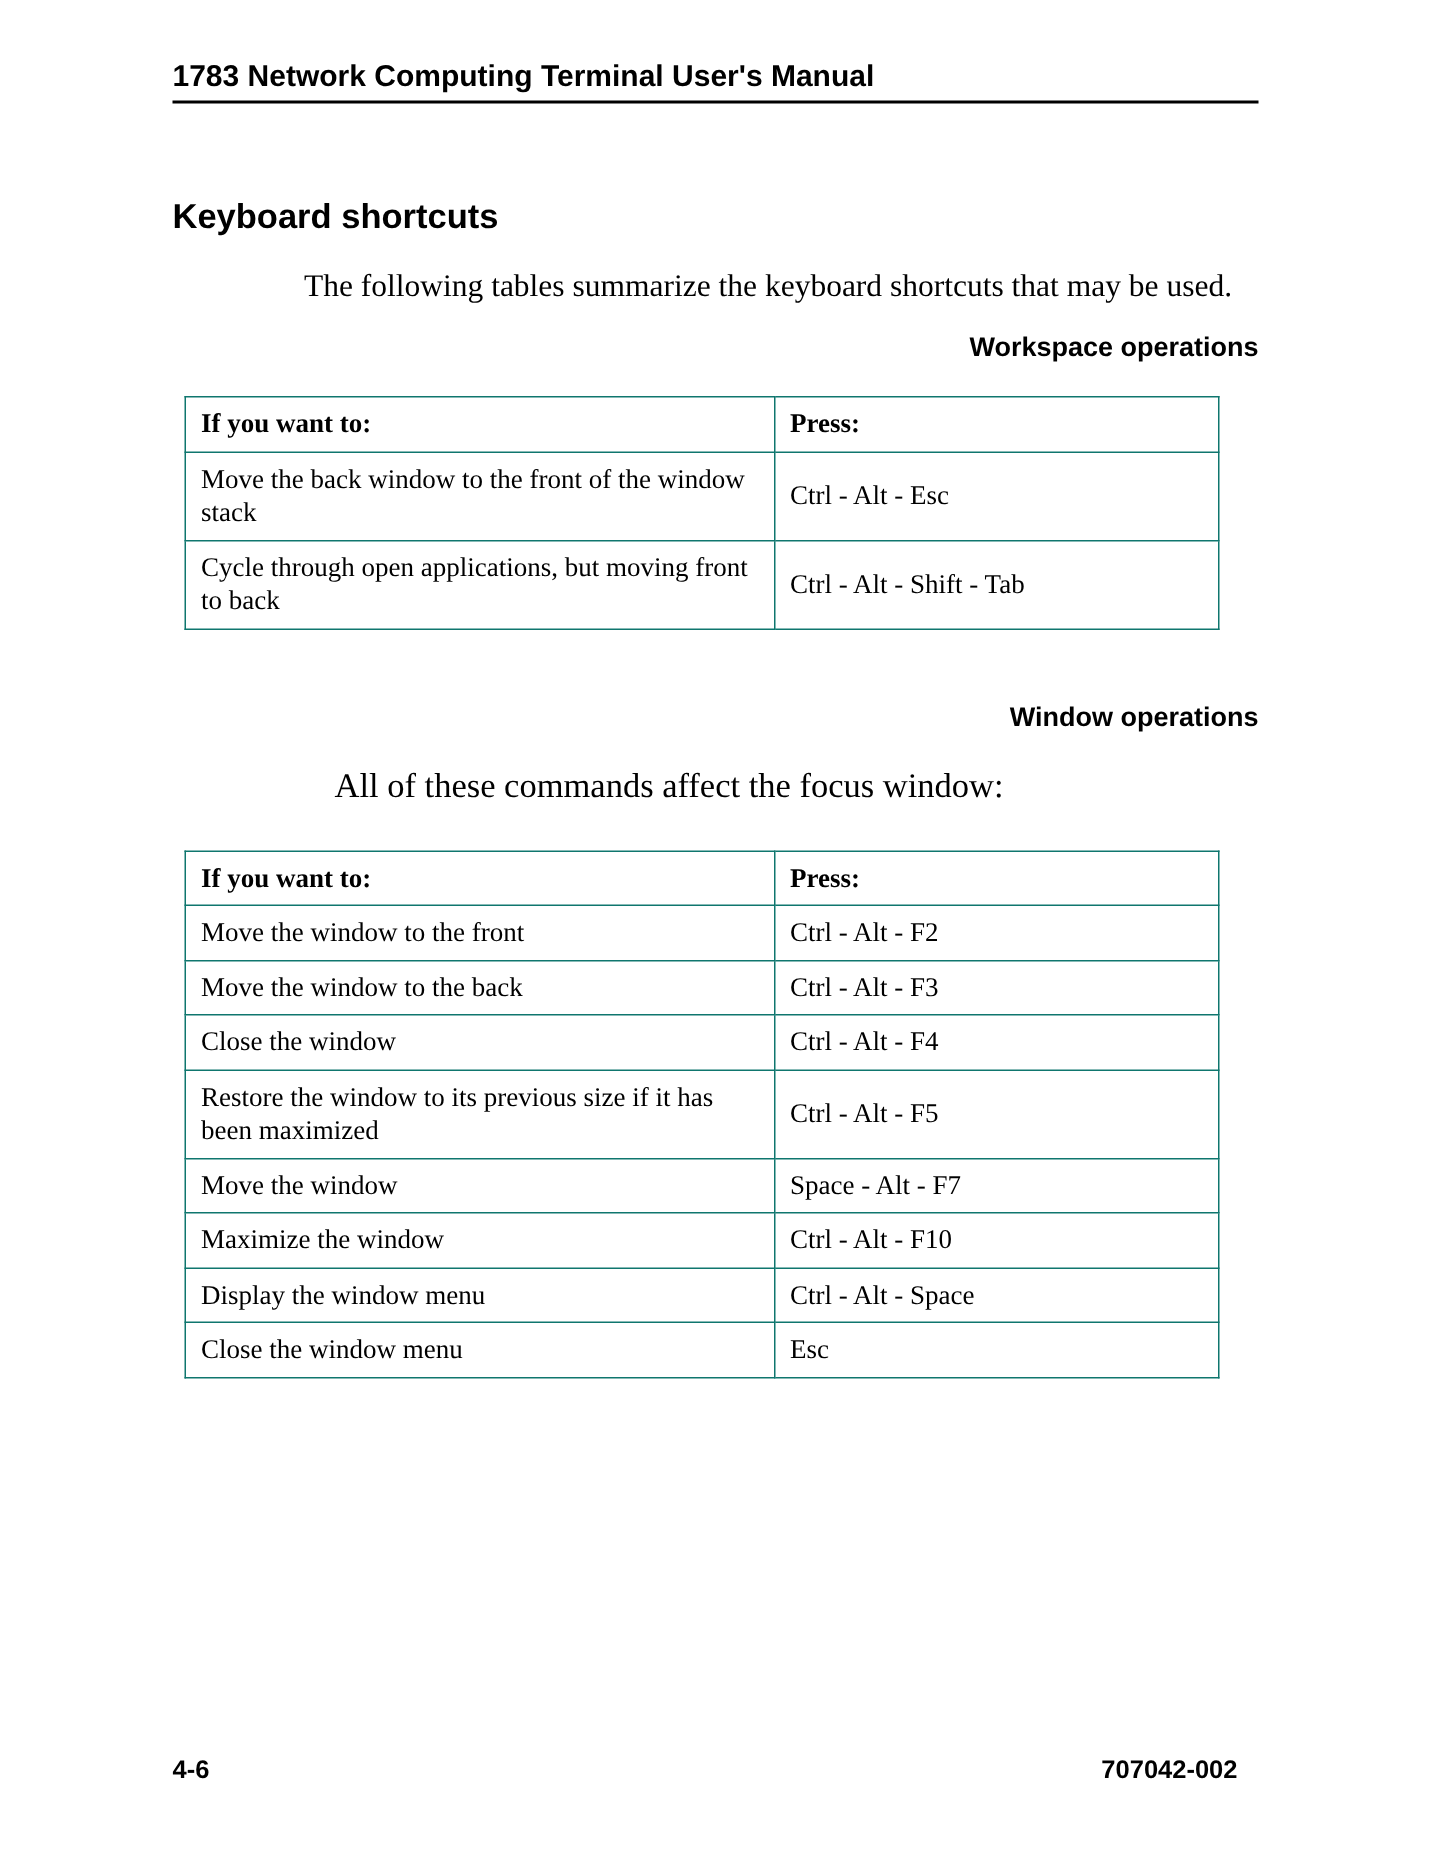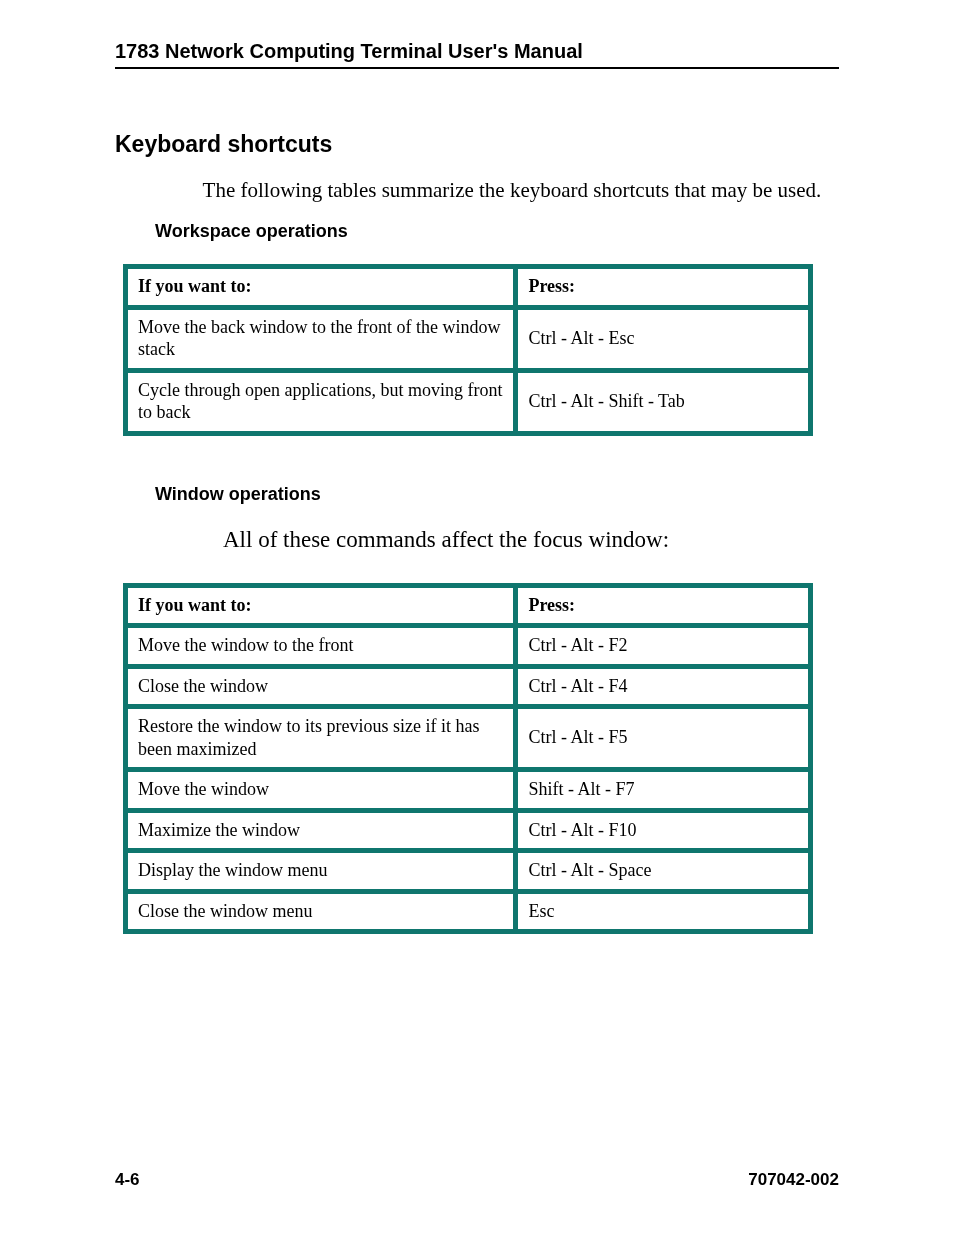--- a/index.html
+++ b/index.html
@@ -31,49 +31,50 @@
       margin-left: 70px;
       margin-bottom: 18px;
       text-align: center;
     }
     .subsection-title {
       font-family: Arial, Helvetica, sans-serif;
       font-weight: bold;
       font-size: 18px;
       margin-left: 40px;
       margin-bottom: 22px;
+      text-align: right;
     }
     .sub-intro {
       font-size: 23px;
       margin-left: 108px;
       margin-bottom: 30px;
     }
     table {
       width: 690px;
       margin-left: 8px;
       border-collapse: collapse;
       margin-bottom: 48px;
     }
     th, td {
-      border: 5px solid #0f766e;
+      border: 1px solid #0f766e;
       text-align: left;
       vertical-align: middle;
       font-size: 18px;
       padding: 6px 10px 7px 10px;
       line-height: 1.25;
     }
     th {
       font-weight: bold;
     }
     .col-action { width: 57%; }
     .col-press  { width: 43%; }
     .footer {
       position: absolute;
       left: 115px;
-      right: 115px;
+      right: 129px;
       bottom: 45px;
       display: flex;
       justify-content: space-between;
       font-family: Arial, Helvetica, sans-serif;
       font-weight: bold;
       font-size: 17px;
     }
   </style>
 </head>
 <body>
@@ -121,30 +122,34 @@
       <th>If you want to:</th>
       <th>Press:</th>
     </tr>
   </thead>
   <tbody id="window-body">
       <tr>
         <td>Move the window to the front</td>
         <td>Ctrl - Alt - F2</td>
       </tr>
       <tr>
+        <td>Move the window to the back</td>
+        <td>Ctrl - Alt - F3</td>
+      </tr>
+      <tr>
         <td>Close the window</td>
         <td>Ctrl - Alt - F4</td>
       </tr>
       <tr>
         <td>Restore the window to its previous size if it has been maximized</td>
         <td>Ctrl - Alt - F5</td>
       </tr>
       <tr>
         <td>Move the window</td>
-        <td>Shift - Alt - F7</td>
+        <td>Space - Alt - F7</td>
       </tr>
       <tr>
         <td>Maximize the window</td>
         <td>Ctrl - Alt - F10</td>
       </tr>
       <tr>
         <td>Display the window menu</td>
         <td>Ctrl - Alt - Space</td>
       </tr>
       <tr>

